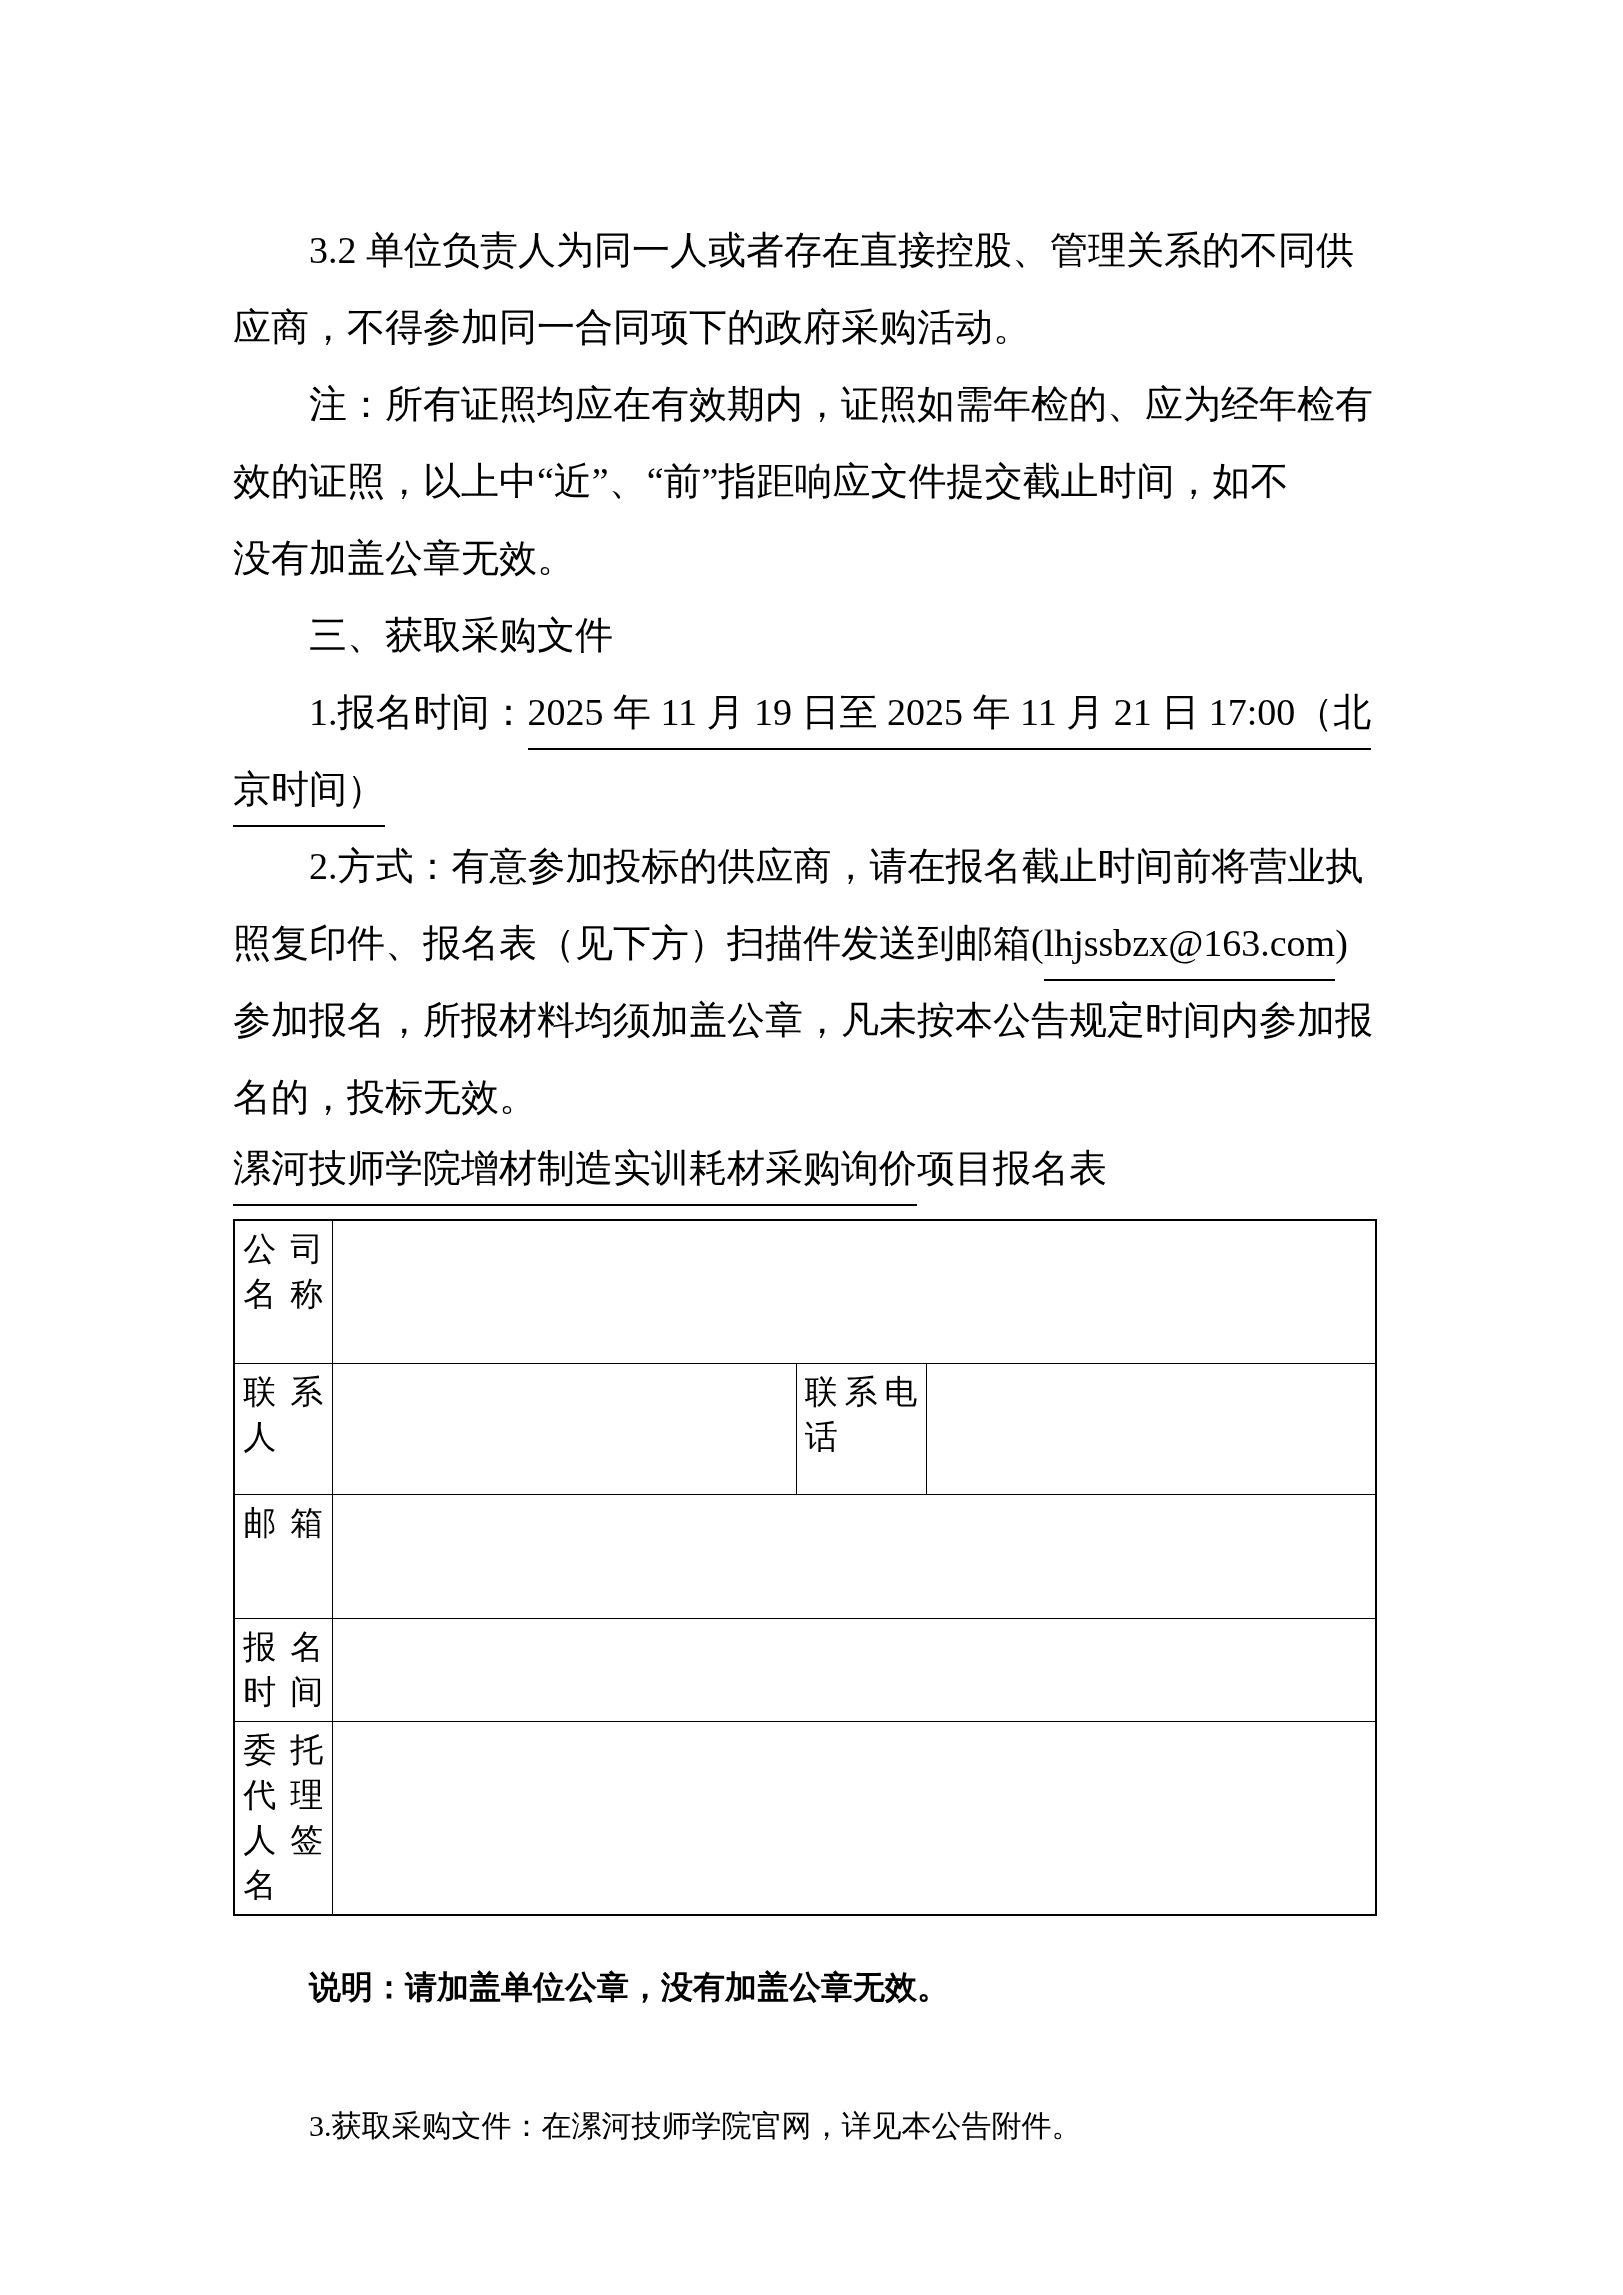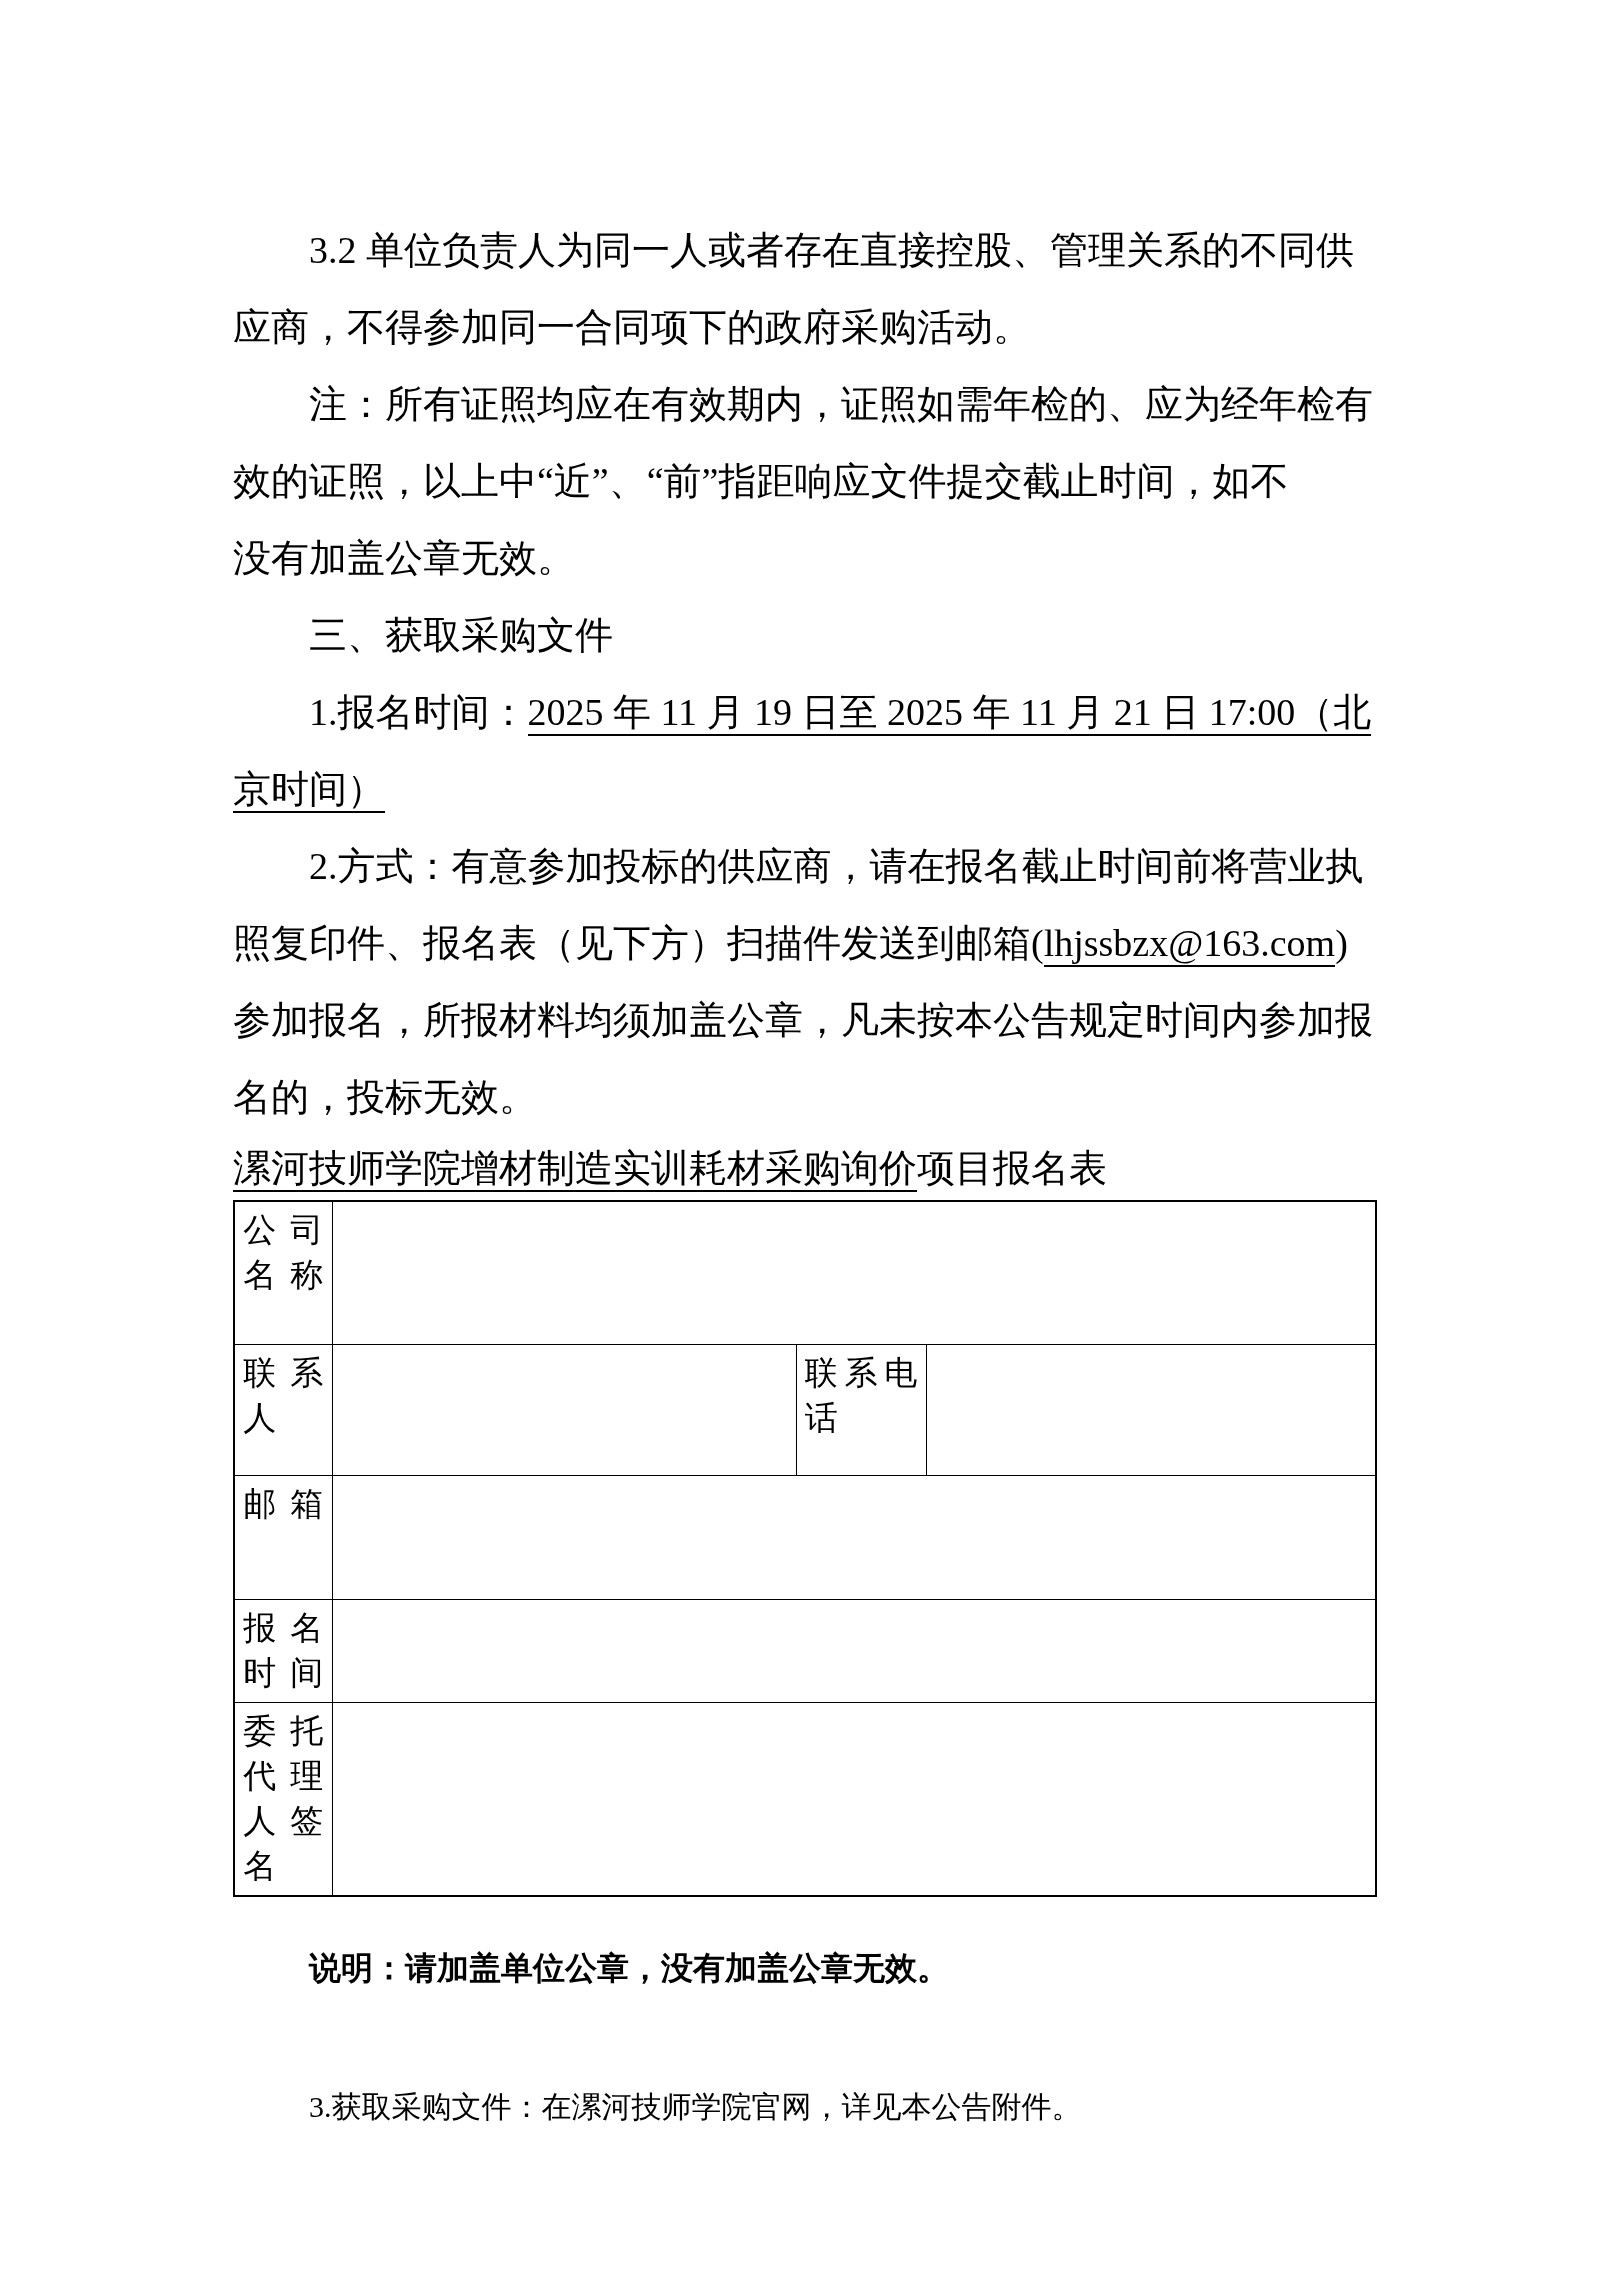--- a/index.html
+++ b/index.html
@@ -2,25 +2,25 @@
 <html style="font-size:8.2px"><head>
 <meta charset="utf-8">
 <style>
   html,body{margin:0;padding:0;background:#ffffff;}
   body{width:1623px;height:2295px;overflow:hidden;color:#000;
        font-family:"Liberation Serif", serif;}
   .doc{box-sizing:border-box;width:1623px;height:1678px;
        padding:212px 245px 0 233px;}
   .ln{height:77px;line-height:77px;font-size:38px;white-space:nowrap;}
   .ind{padding-left:76px;}
-  .u{border-bottom:2.6px solid #000;padding-bottom:1px;}
+  .u{border-bottom:2.6px solid #000;padding-bottom:15px;}
   .title-line{height:64px;line-height:64px;font-size:38px;
               white-space:nowrap;}
   table.form{border-collapse:collapse;table-layout:fixed;width:1143px;
-             border:2.6px solid #000;}
+             border:2.6px solid #000;margin-top:19px;}
   table.form td{border:1.5px solid #000;vertical-align:top;
                 font-size:33px;line-height:45px;padding:6.1px 8.2px;}
   td.lbl{text-align:justify;text-align-last:justify;}
   .note-line{margin-top:33px;height:77px;line-height:77px;font-size:32px;
              font-weight:bold;white-space:nowrap;
              font-family:"Liberation Sans", sans-serif;}
   .final-line{margin-top:61px;height:77px;line-height:77px;font-size:30px;
               white-space:nowrap;}
 </style>
 </head>

